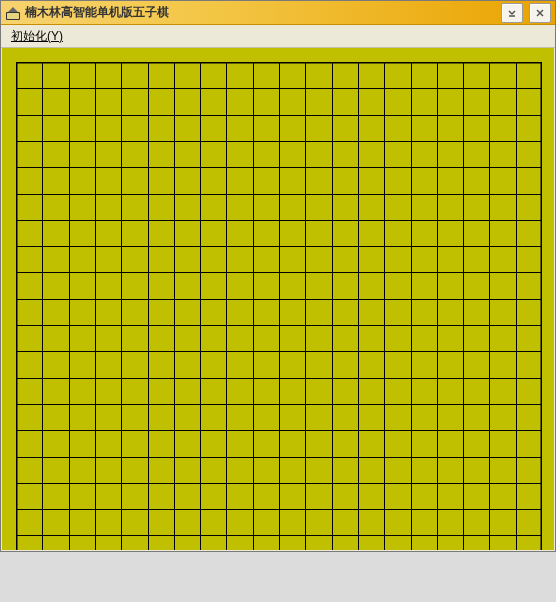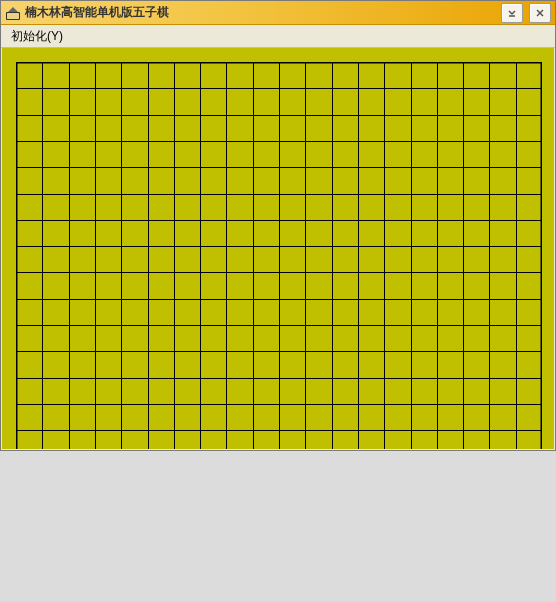--- a/index.html
+++ b/index.html
@@ -8,21 +8,21 @@
     width: 556px;
     height: 602px;
     font-family: "Tahoma", "SimSun", sans-serif;
     font-size: 12px;
     background: #dcdcdc;
     overflow: hidden;
   }
   .window {
     position: relative;
     width: 556px;
-    height: 451px;
+    height: 552px;
     box-sizing: border-box;
     border: 1px solid #7a7a7a;
     background: #ece9d8;
   }
   .titlebar {
     height: 24px;
     background: linear-gradient(to right, #f7d36f, #f3c543 40%, #e9a300);
     display: flex;
     align-items: center;
     padding: 0 4px;
@@ -67,20 +67,21 @@
     display: flex;
     align-items: center;
     padding: 0 6px;
     gap: 12px;
   }
   .menubar .menuitem {
     color: #000;
     padding: 1px 4px;
     cursor: pointer;
     white-space: nowrap;
+    text-decoration: underline;
   }
   .client {
     position: absolute;
     top: 47px;
     left: 1px;
     right: 1px;
     bottom: 1px;
     background: #c0c000;
     overflow: hidden;
   }

